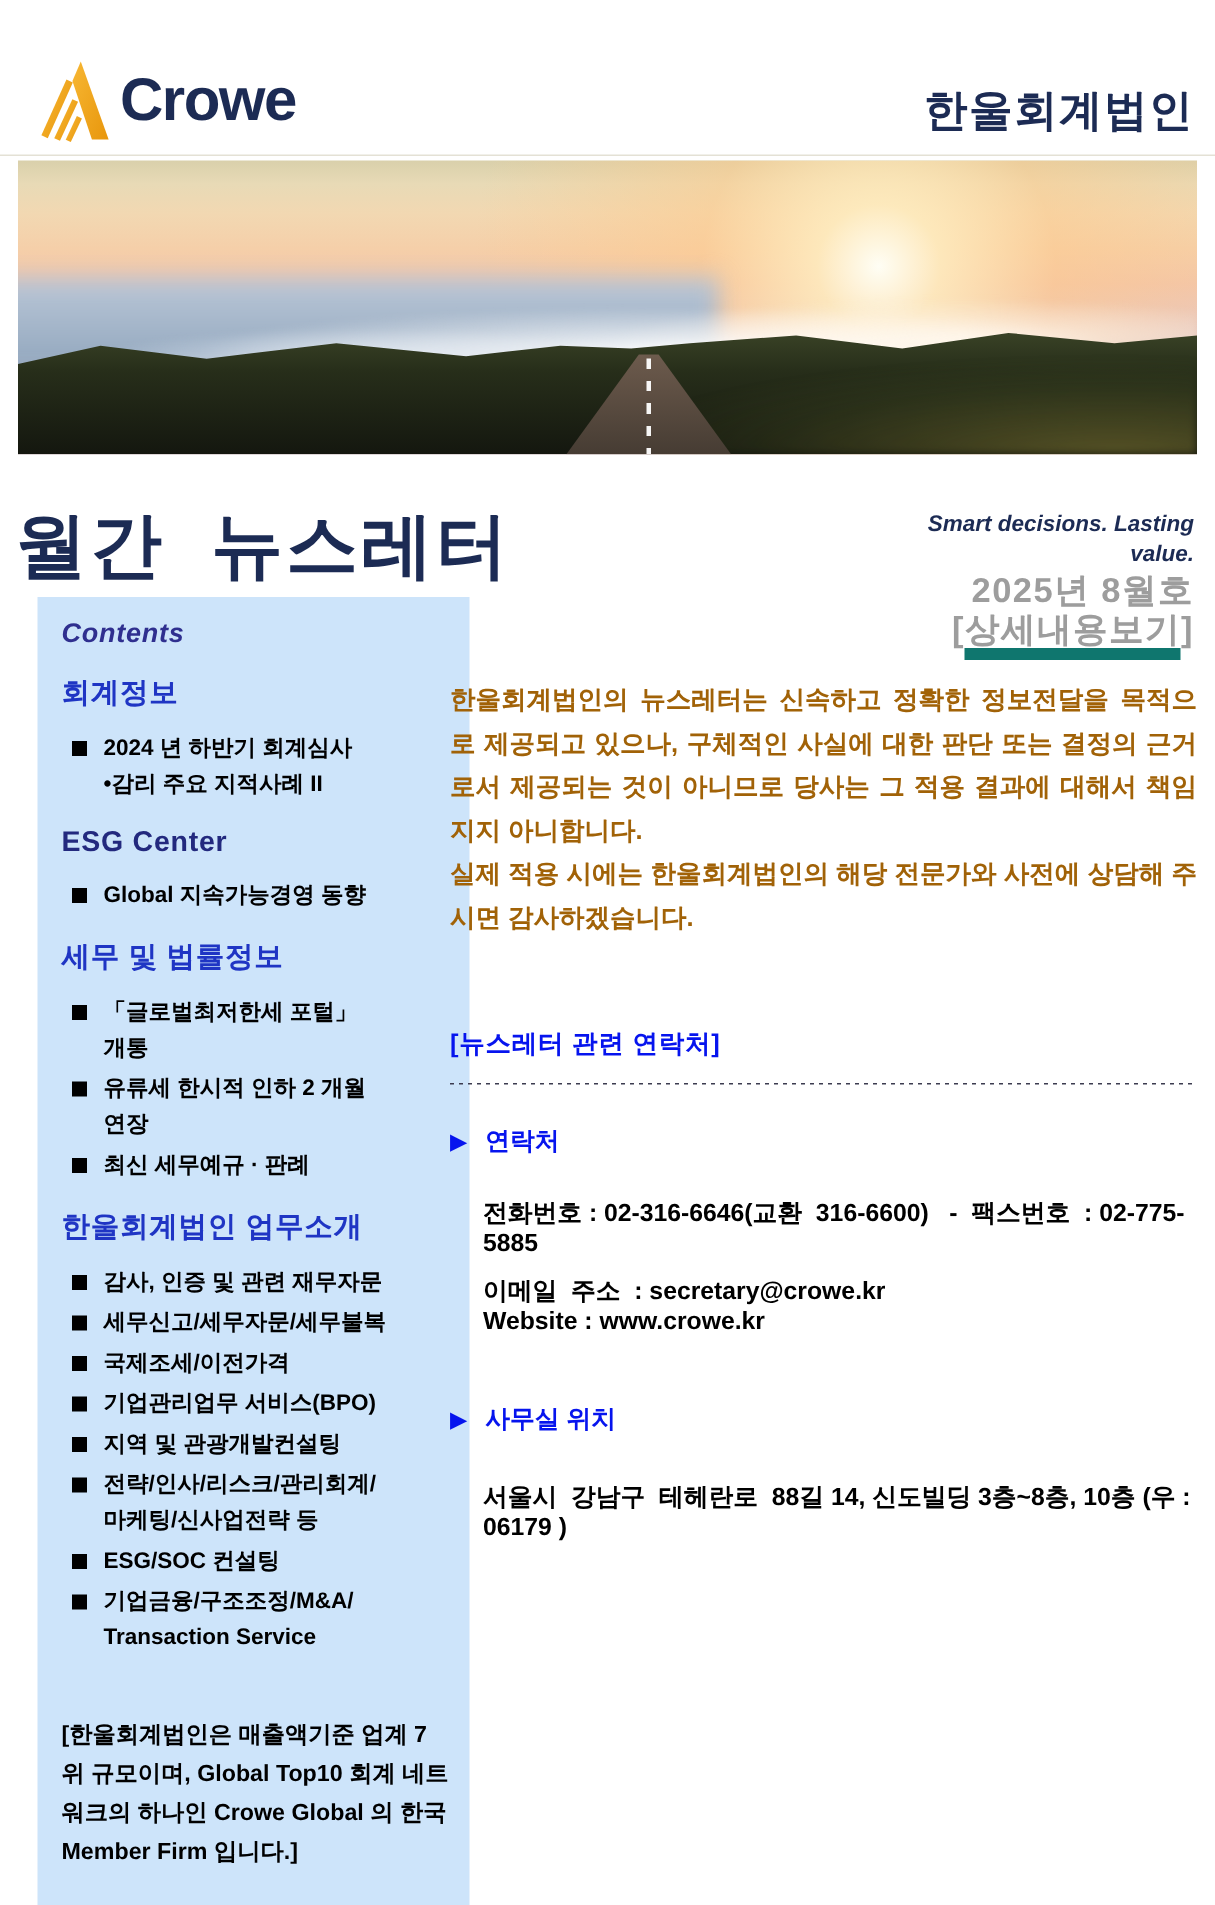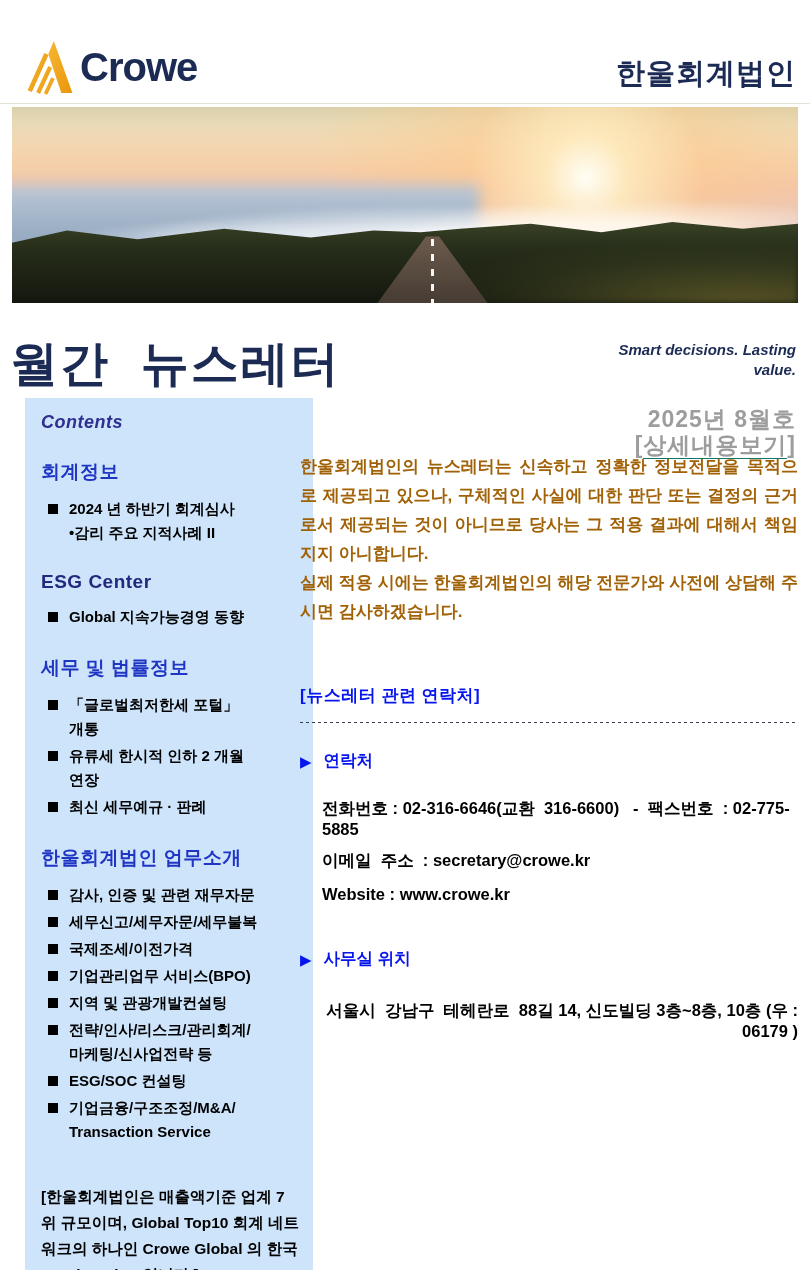--- a/index.html
+++ b/index.html
@@ -37,50 +37,50 @@
   .road{position:absolute;left:46.5%;bottom:0;width:14%;height:34%;
     background:linear-gradient(180deg,#6d5b4d,#463c33);
     clip-path:polygon(44% 0,56% 0,100% 100%,0 100%);}
   .road-line{position:absolute;left:49%;top:4%;width:2.4%;height:96%;opacity:.95;
     background:repeating-linear-gradient(180deg,#fff 0 7px, rgba(255,255,255,0) 7px 15px);}
   
   .main-title{position:absolute;left:10px;top:332px;font-size:48px;font-weight:900;
     color:var(--navy,#1c2b54);letter-spacing:2px;white-space:pre;}
   .meta{position:absolute;right:14px;top:340px;text-align:right;}
   .tagline{font-size:15px;font-weight:700;font-style:italic;color:var(--navy,#1c2b54);line-height:20px;}
-  .issue{margin-top:26px;font-size:23px;font-weight:800;color:var(--issue-gray,#9d9d9d);line-height:26px;letter-spacing:1px;}
+  .issue{font-size:23px;font-weight:800;color:var(--issue-gray,#9d9d9d);line-height:26px;letter-spacing:1px;}
   .detail-link{font-size:23px;font-weight:800;color:var(--issue-gray,#9d9d9d);line-height:27px;letter-spacing:1px;cursor:pointer;}
-  .detail-link .u{border-bottom:1px solid #0f766e;}
+  .detail-link .u{border-bottom:8px solid #0f766e;}
   
   .sidebar{position:absolute;left:25px;top:398px;width:288px;height:872px;
     background:var(--sidebar-bg,#cde4fa);box-sizing:border-box;padding:14px 10px 0 16px;}
   .contents-label{font-size:18px;font-weight:800;font-style:italic;color:var(--contents-color,#2f2f8f);letter-spacing:.5px;}
-  .side-section{margin-top:26px;}
+  .side-section{margin-top:16px;}
   .side-heading{font-size:19px;font-weight:800;margin:0 0 12px 0;letter-spacing:.5px;}
   .side-heading.blue{color:var(--heading-blue,#1f35c4);}
   .side-heading.navy{color:var(--heading-navy,#23297e);}
   .side-item{display:flex;margin:0 0 3px 0;}
   .side-bullet{flex:0 0 10px;width:10px;height:10px;background:#000;margin:7px 11px 0 7px;}
   .side-lines{flex:1;font-size:15px;line-height:24px;color:#000;font-weight:bold;}
   .footnote{margin-top:40px;font-size:15.5px;font-weight:800;line-height:26px;color:#000;padding-right:2px;}
   
   .main-col{position:absolute;left:300px;top:452px;width:498px;}
   .disclaimer p{margin:0;font-size:17px;font-weight:700;line-height:29px;text-align:justify;color:#a16207;}
   .contact-header{margin-top:58px;font-size:17px;font-weight:800;color:var(--link-blue,#0614ee);letter-spacing:.5px;}
   .dashed-rule{margin-top:15px;height:2px;
     background:repeating-linear-gradient(90deg,#3c3c50 0 3px, rgba(0,0,0,0) 3px 6px);
     background-size:100% 1px;background-repeat:no-repeat;background-position:0 0;}
   .arrow-heading{margin-top:26px;font-size:16.5px;font-weight:800;color:var(--link-blue,#0614ee);display:flex;align-items:center;gap:12px;}
   .tri-icon{font-size:15px;line-height:1;}
   .contact-lines{margin:26px 0 0 22px;}
   .contact-lines div{font-size:16.5px;font-weight:700;color:#000;white-space:pre-wrap;}
   .line-phone{margin-bottom:11px;}
-  .line-email{margin-bottom:13px;}
+  .line-email{}
   .office-heading{margin-top:44px;}
-  .address{margin:30px 0 0 22px;font-size:16.5px;font-weight:700;color:#000;white-space:pre-wrap;text-align:right;}
+  .address{margin:30px 0 0 22px;font-size:16.5px;font-weight:700;color:#000;white-space:pre-wrap;}
 </style>
 </head>
 <body>
 
 <div class="page">
 
   <div class="logo-wrap">
     <svg class="logo-mark" viewBox="0 0 56 60" xmlns="http://www.w3.org/2000/svg">
       <defs>
         <linearGradient id="gold" x1="0" y1="0" x2="1" y2="1">

